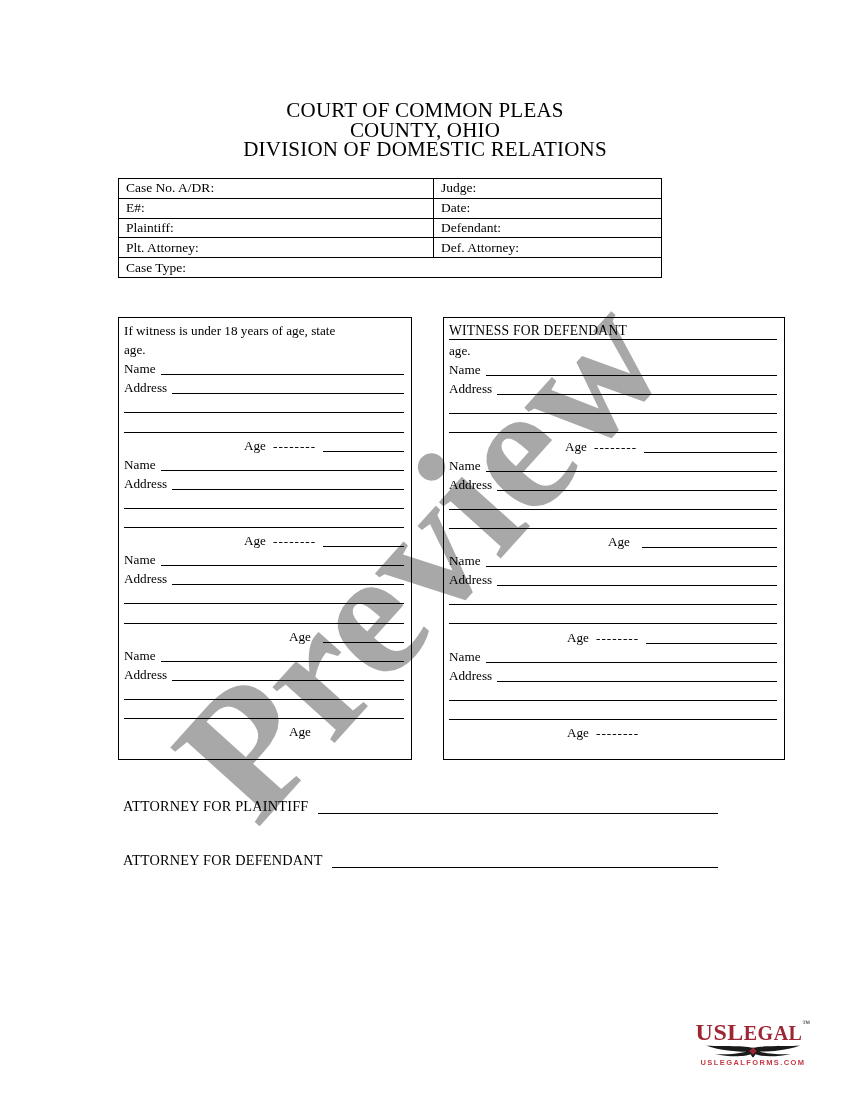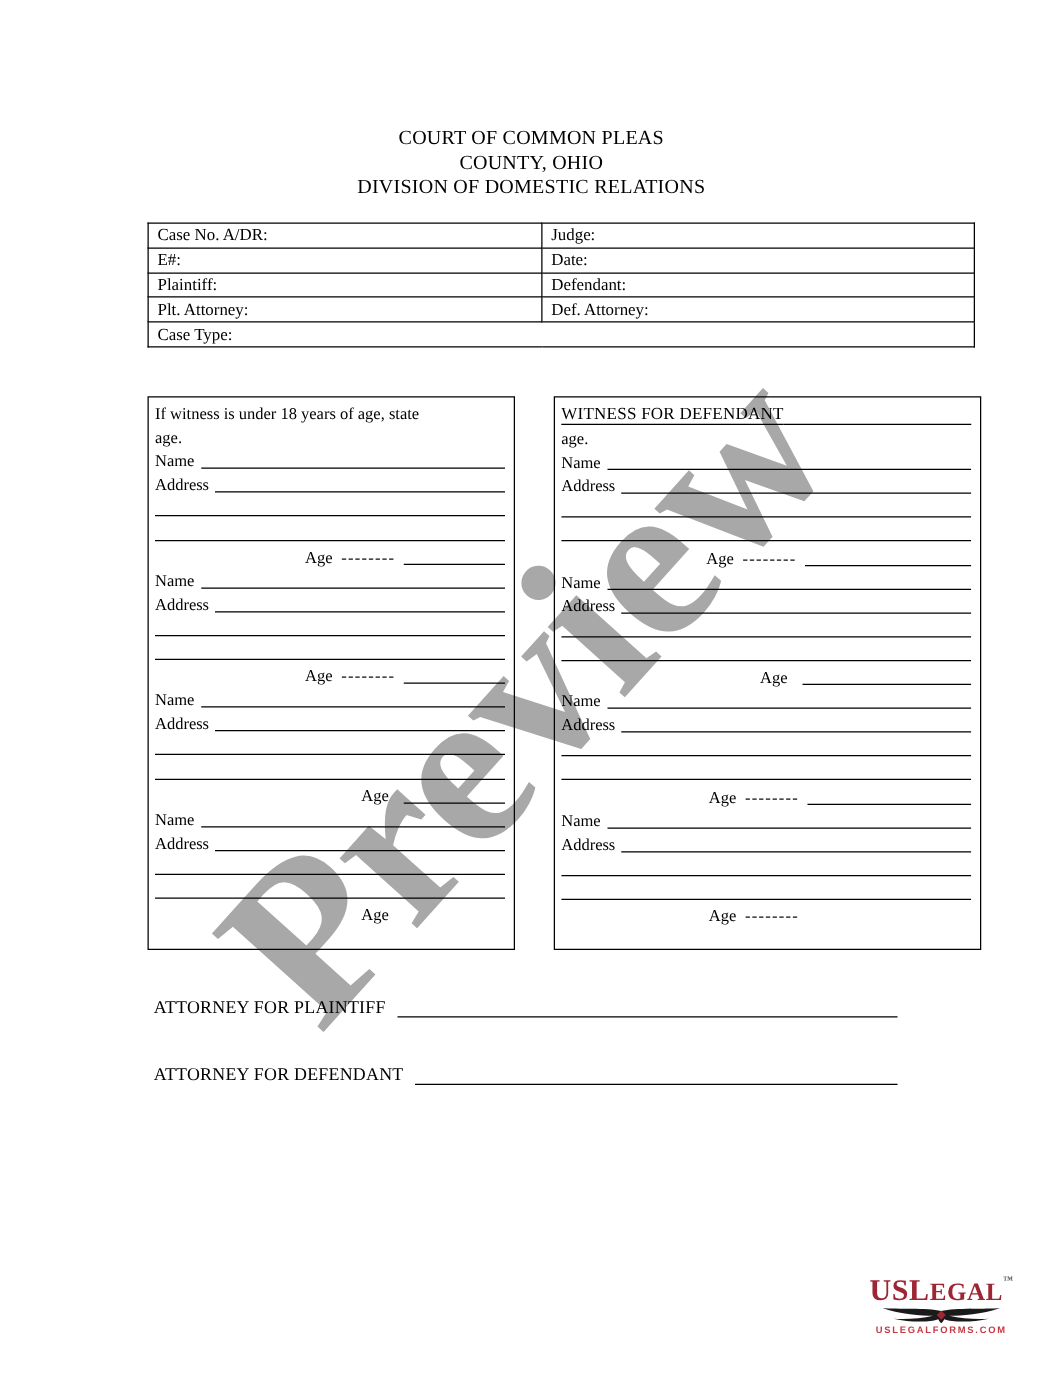--- a/index.html
+++ b/index.html
@@ -7,23 +7,23 @@
         font-family:"Liberation Serif",serif;color:#000;}
   
   .watermark{position:absolute;left:55px;top:452px;width:730px;height:210px;
     display:flex;align-items:center;justify-content:center;
     transform:rotate(-48deg);
     font-family:"Liberation Serif",serif;font-weight:700;font-size:182px;
     color:#a8a8a8;z-index:0;white-space:nowrap;pointer-events:none;line-height:1;}
   .content{position:relative;z-index:1;}
   
   .hdr{position:absolute;top:101px;left:0;width:850px;text-align:center;
-       font-size:16px;line-height:19.5px;letter-spacing:.2px;}
-  
-  .case-table{position:absolute;left:118px;top:178px;width:662px;border-collapse:collapse;}
+       font-size:21px;line-height:19.5px;letter-spacing:.2px;}
+  
+  .case-table{position:absolute;left:118px;top:178px;width:544px;border-collapse:collapse;}
   .case-table td{border:1px solid #000;height:18.8px;font-size:13.5px;
                  padding:0 4px 0 7px;vertical-align:middle;}
   .case-table td.c0{width:303px;}
   
   .wbox{position:absolute;top:317px;height:443px;border:1px solid #000;
         box-sizing:border-box;padding:2px 7px 0 5px;font-size:13.2px;background:transparent;}
   .wbox.pl{left:118px;width:294px;}
   .wbox.df{left:443px;width:342px;}
   .wrow{display:flex;align-items:flex-end;height:19.1px;overflow:hidden;}
   .wrow .lbl{white-space:pre;padding-right:5px;line-height:17px;}

